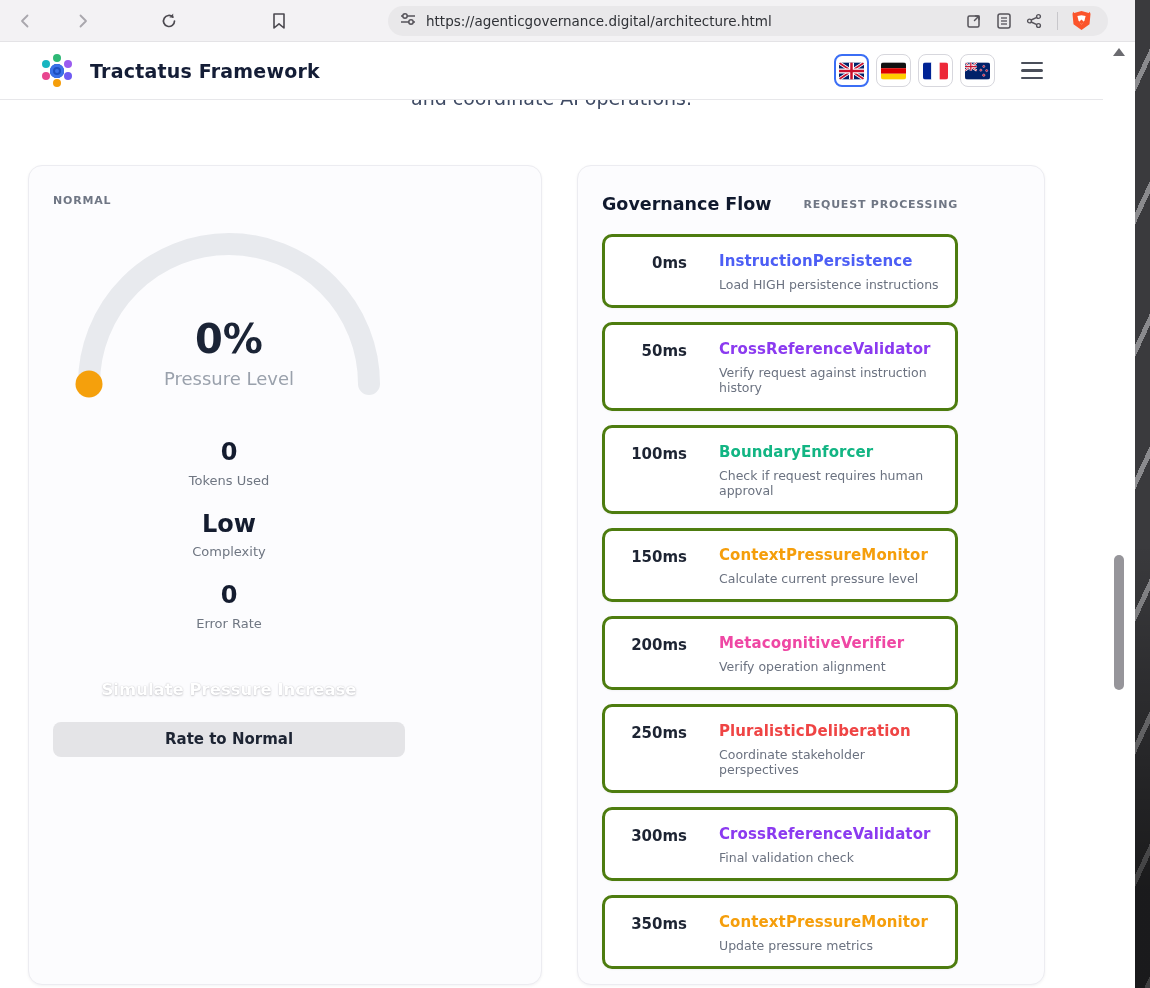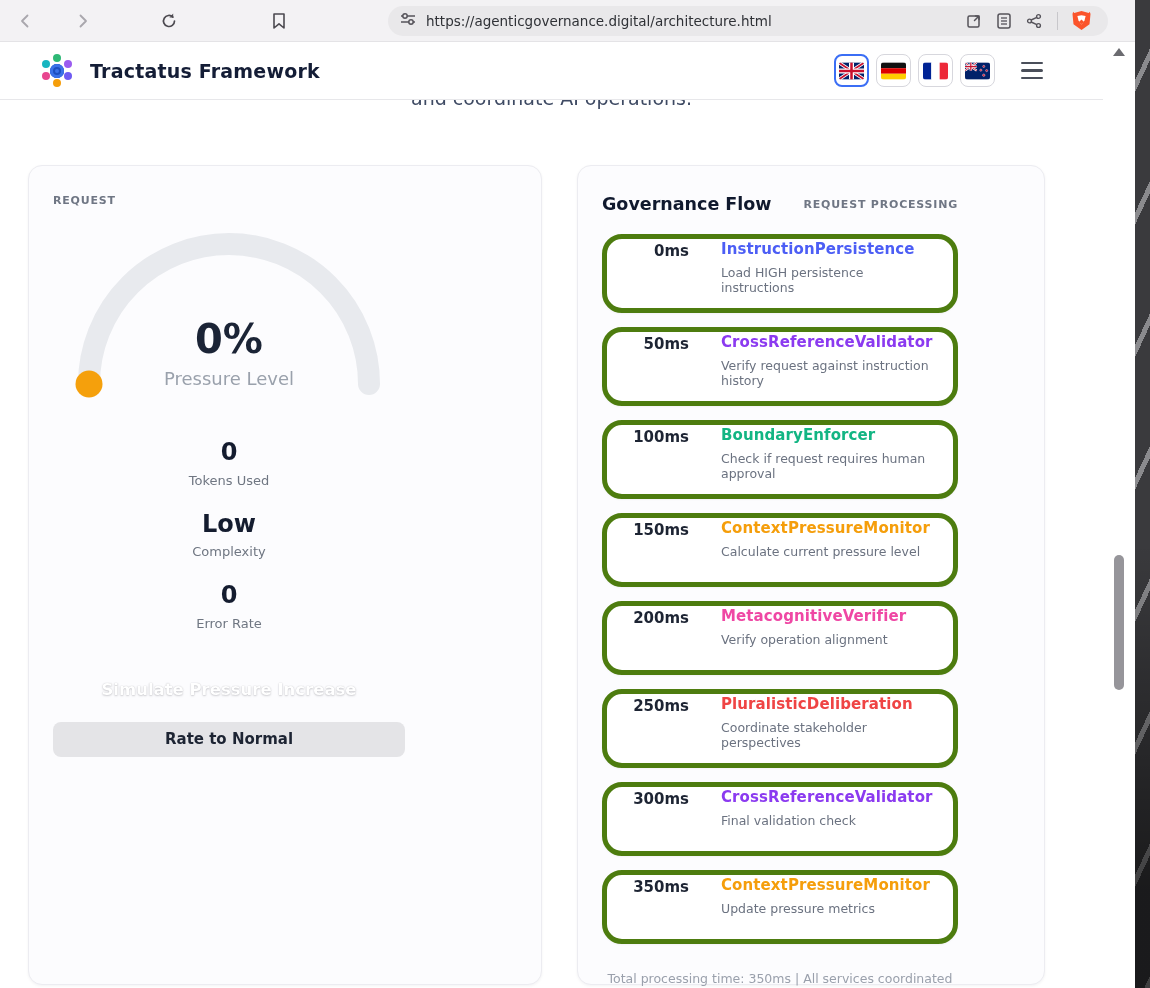--- a/index.html
+++ b/index.html
@@ -103,23 +103,23 @@
   }
   .btn-gray {
     width:352px; height:35px; margin-top:23px; border:none; border-radius:8px; background:#e4e4e7;
     font-family:inherit; font-size:15px; font-weight:700; color:#1d2433;
     display:flex; align-items:center; justify-content:center;
   }
 
   
   .flow-list { width:356px; }
   .flow-row {
-    background:#ffffff; border:5px solid #4d7c0f; border-radius:20px;
+    background:#ffffff; border:3px solid #4d7c0f; border-radius:10px;
     box-shadow:0 1px 2px rgba(16,24,40,.04); min-height:74px; margin-bottom:14px;
-    display:flex; padding:1px 14px 13px 0;
+    display:flex; padding:15px 14px 13px 0;
   }
   .flow-time { width:82px; flex-shrink:0; text-align:right; margin-right:32px;
     font-size:15px; font-weight:700; color:#1d2433; padding-top:2px; }
   .flow-name { font-size:15px; font-weight:700; letter-spacing:.1px; }
   .flow-desc { font-size:12.5px; color:#6b7280; margin-top:7px; }
   .flow-footer { width:356px; text-align:center; margin-top:27px; font-size:12.5px; color:#9aa0ac; }
 </style>
 </head>
 <body>
 
@@ -290,21 +290,21 @@
 
   <div class="scroll-col">
     <div class="scroll-up"></div>
     <div class="scroll-thumb"></div>
   </div>
 
   <div class="cards">
 
     <div class="card left">
       <div class="card-head">
-        <div class="card-badge">REQUEST</div>
+        <div class="card-badge">NORMAL</div>
       </div>
 
       <div class="gauge-wrap">
         <svg width="352" height="190" viewBox="0 0 352 190">
           <path d="M 36 163 A 140 140 0 0 1 316 163" fill="none" stroke="#e8eaee" stroke-width="22" stroke-linecap="round"></path>
           <circle cx="36" cy="163" r="13.5" fill="#f5a00c"></circle>
         </svg>
         <div class="gauge-text">
           <div class="gauge-value">0%</div>
           <div class="gauge-label">Pressure Level</div>

